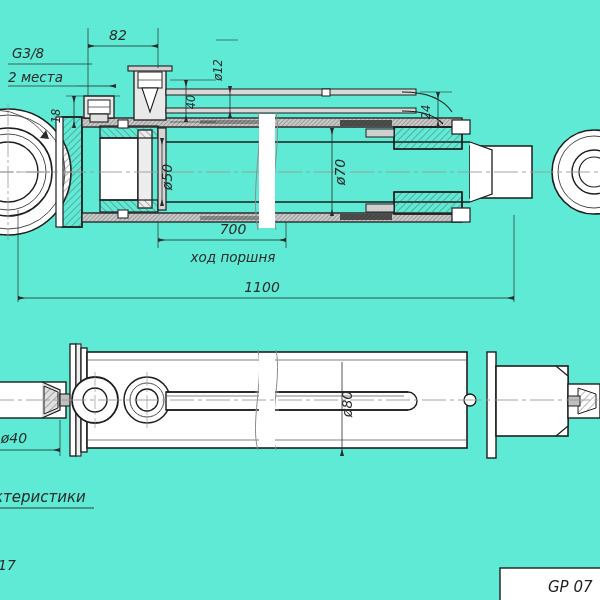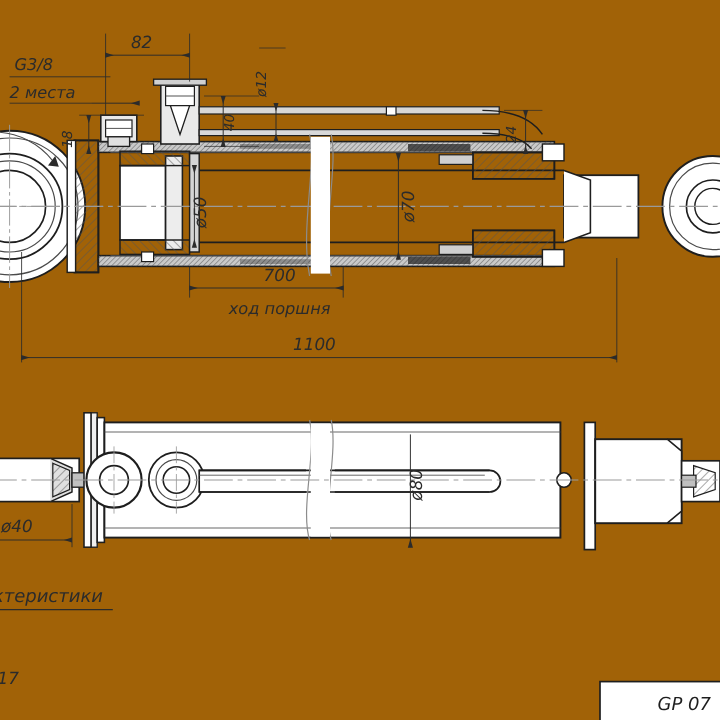--- a/index.html
+++ b/index.html
@@ -1,17 +1,17 @@
 <!DOCTYPE html>
 <html><head>
 <meta charset="utf-8">
 <style>
   html,body{margin:0;padding:0;background:#ffffff;}
   body{width:600px;height:600px;overflow:hidden;font-family:"DejaVu Sans",sans-serif;}
-  #sheet{position:relative;width:600px;height:600px;background:#a16207;}
+  #sheet{position:relative;width:600px;height:600px;background:#5eead4;}
   svg#dwg{position:absolute;left:0;top:0;width:600px;height:600px;display:block;}
   .dimtxt{font-family:"DejaVu Sans",sans-serif;font-style:italic;font-size:13px;fill:#2b2b2b;}
   .dimtxt.sm{font-size:11.5px;}
   .dimtxt.lg{font-size:14px;}
   .notetxt{font-family:"DejaVu Sans",sans-serif;font-style:italic;font-size:13.5px;fill:#2b2b2b;}
   .titletxt{font-family:"DejaVu Sans",sans-serif;font-style:italic;font-size:15px;fill:#1e1e1e;}
   .headtxt{font-family:"DejaVu Sans",sans-serif;font-style:italic;font-size:15px;fill:#2b2b2b;}
 </style>
 </head>
 <body>

